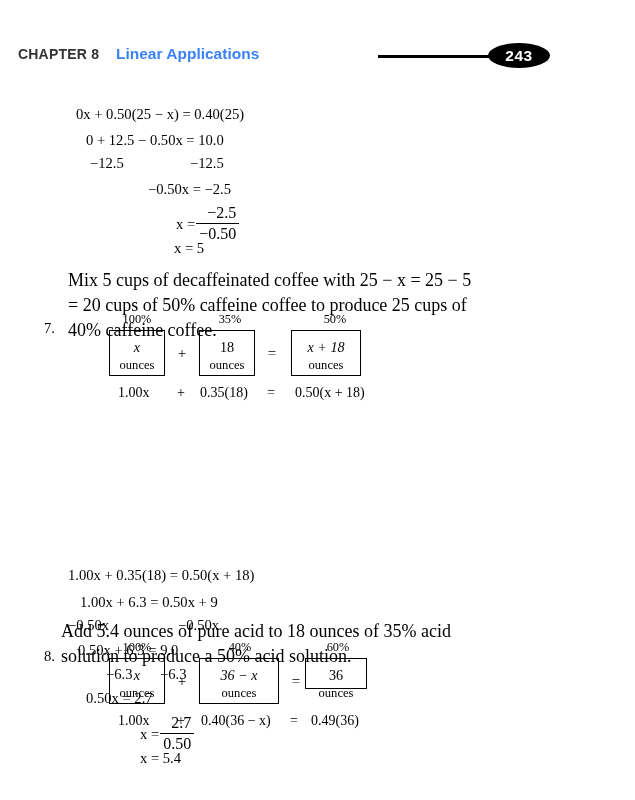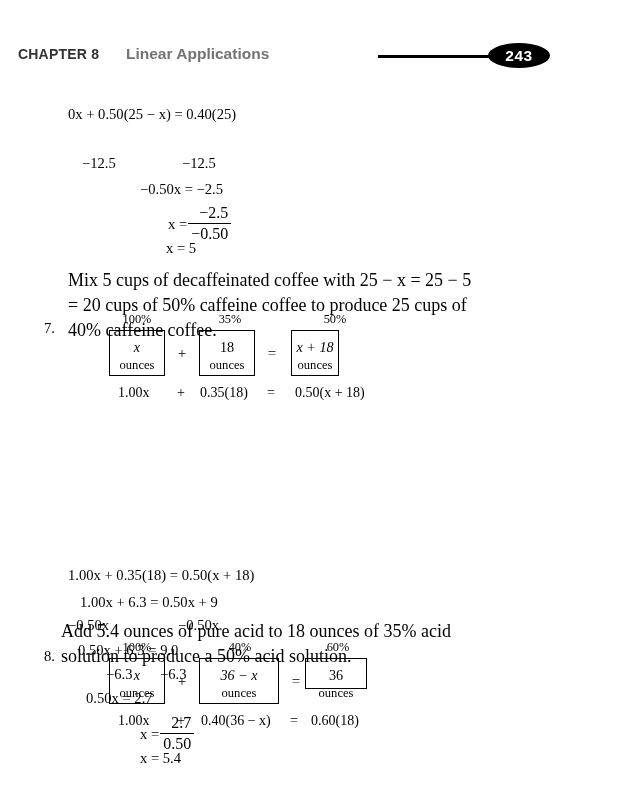--- a/index.html
+++ b/index.html
@@ -29,26 +29,26 @@
     left: 0;
     top: 2px;
     font-family: "Liberation Sans", sans-serif;
     font-weight: bold;
     font-size: 14px;
     letter-spacing: 0.2px;
     color: #333333;
   }
   .chapter-title {
     position: absolute;
-    left: 108px;
+    left: 98px;
     top: 1px;
     font-family: "Liberation Sans", sans-serif;
     font-weight: bold;
     font-size: 15.5px;
-    color: #737373;
+    color: #3b82f6;
   }
   .header-rule {
     position: absolute;
     left: 360px;
     top: 11px;
     width: 140px;
     height: 3px;
     background: #000000;
   }
   .page-number-badge {
@@ -142,23 +142,26 @@
 
 <div class="page-header">
   <div class="chapter-label">CHAPTER 8</div>
   <div class="chapter-title">Linear Applications</div>
   <div class="header-rule"></div>
   <div class="page-number-badge">243</div>
 </div>
 
 <div class="content">
 
-  <div class="eqblock" style="height:160px;">
+  <div class="eqblock" style="height:160px;margin-left:8px;">
     <div class="row" style="left:68px; top:14px;">
       <span>0x + 0.50(25 − x) = 0.40(25)</span>
+    </div>
+    <div class="row" style="left:78px; top:40px;">
+      <span>0 + 12.5 − 0.50x = 10.0</span>
     </div>
     <div class="row" style="left:82px; top:63px;">
       <span>−12.5</span>
     </div>
     <div class="row" style="left:182px; top:63px;">
       <span>−12.5</span>
     </div>
     <div class="row" style="left:140px; top:89px;">
       <span>−0.50x = −2.5</span>
     </div>
@@ -186,21 +189,21 @@
 
     <div class="op" style="left:172px; top:33px; width:20px;">+</div>
 
     <div class="box" style="left:199px; top:18px; width:56px; height:46px;">
       <span>18</span>
       <span class="unit">ounces</span>
     </div>
 
     <div class="op" style="left:262px; top:33px; width:20px;">=</div>
 
-    <div class="box" style="left:291px; top:18px; width:48px; height:46px;">
+    <div class="box" style="left:291px; top:18px; width:70px; height:46px;">
       <span><span class="mi">x + 18</span></span>
       <span class="unit">ounces</span>
     </div>
 
     <div class="under-row" style="left:118px; top:73px;">1.00x</div>
     <div class="under-row" style="left:177px; top:73px;">+</div>
     <div class="under-row" style="left:200px; top:73px;">0.35(18)</div>
     <div class="under-row" style="left:267px; top:73px;">=</div>
     <div class="under-row" style="left:295px; top:73px;">0.50(x + 18)</div>
   </div>
@@ -263,16 +266,16 @@
 
     <div class="box" style="left:305px; top:18px; width:62px; height:31px;">
       <span>36</span>
       <span class="unit">ounces</span>
     </div>
 
     <div class="under-row" style="left:118px; top:73px;">1.00x</div>
     <div class="under-row" style="left:177px; top:73px;">+</div>
     <div class="under-row" style="left:201px; top:73px;">0.40(36 − x)</div>
     <div class="under-row" style="left:290px; top:73px;">=</div>
-    <div class="under-row" style="left:311px; top:73px;">0.60(18)</div>
+    <div class="under-row" style="left:311px; top:73px;">0.49(36)</div>
   </div>
 
 </div>
 
 </body></html>

